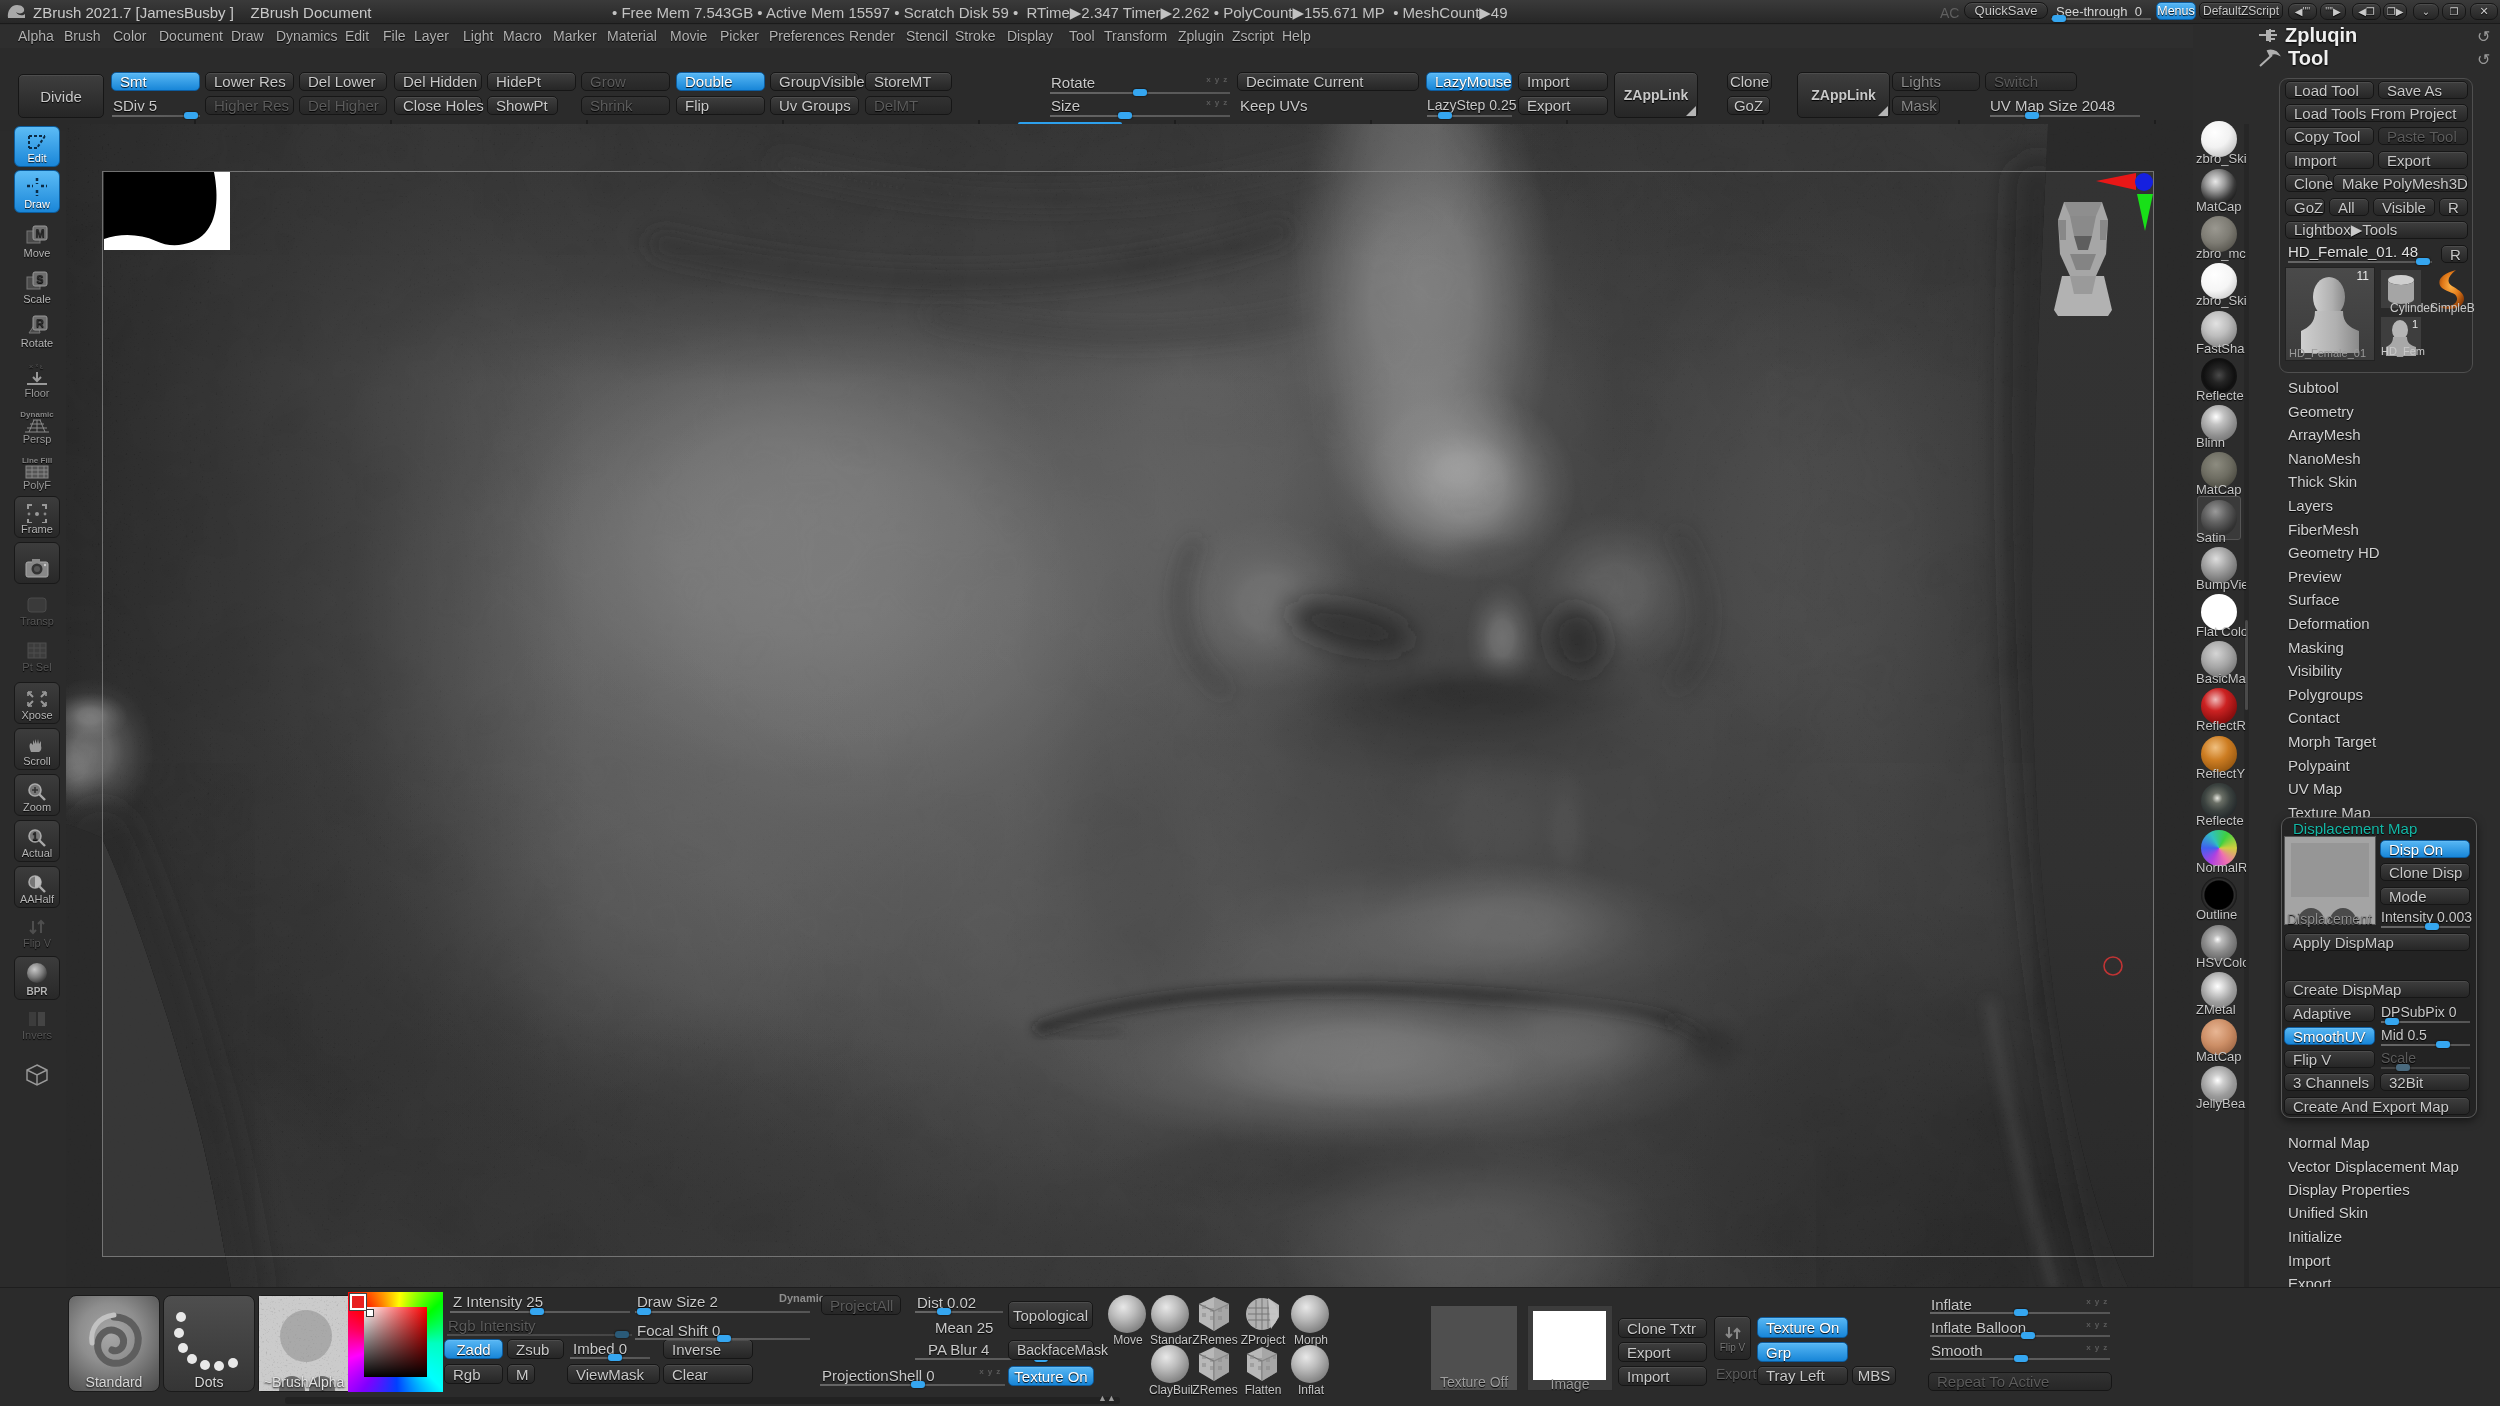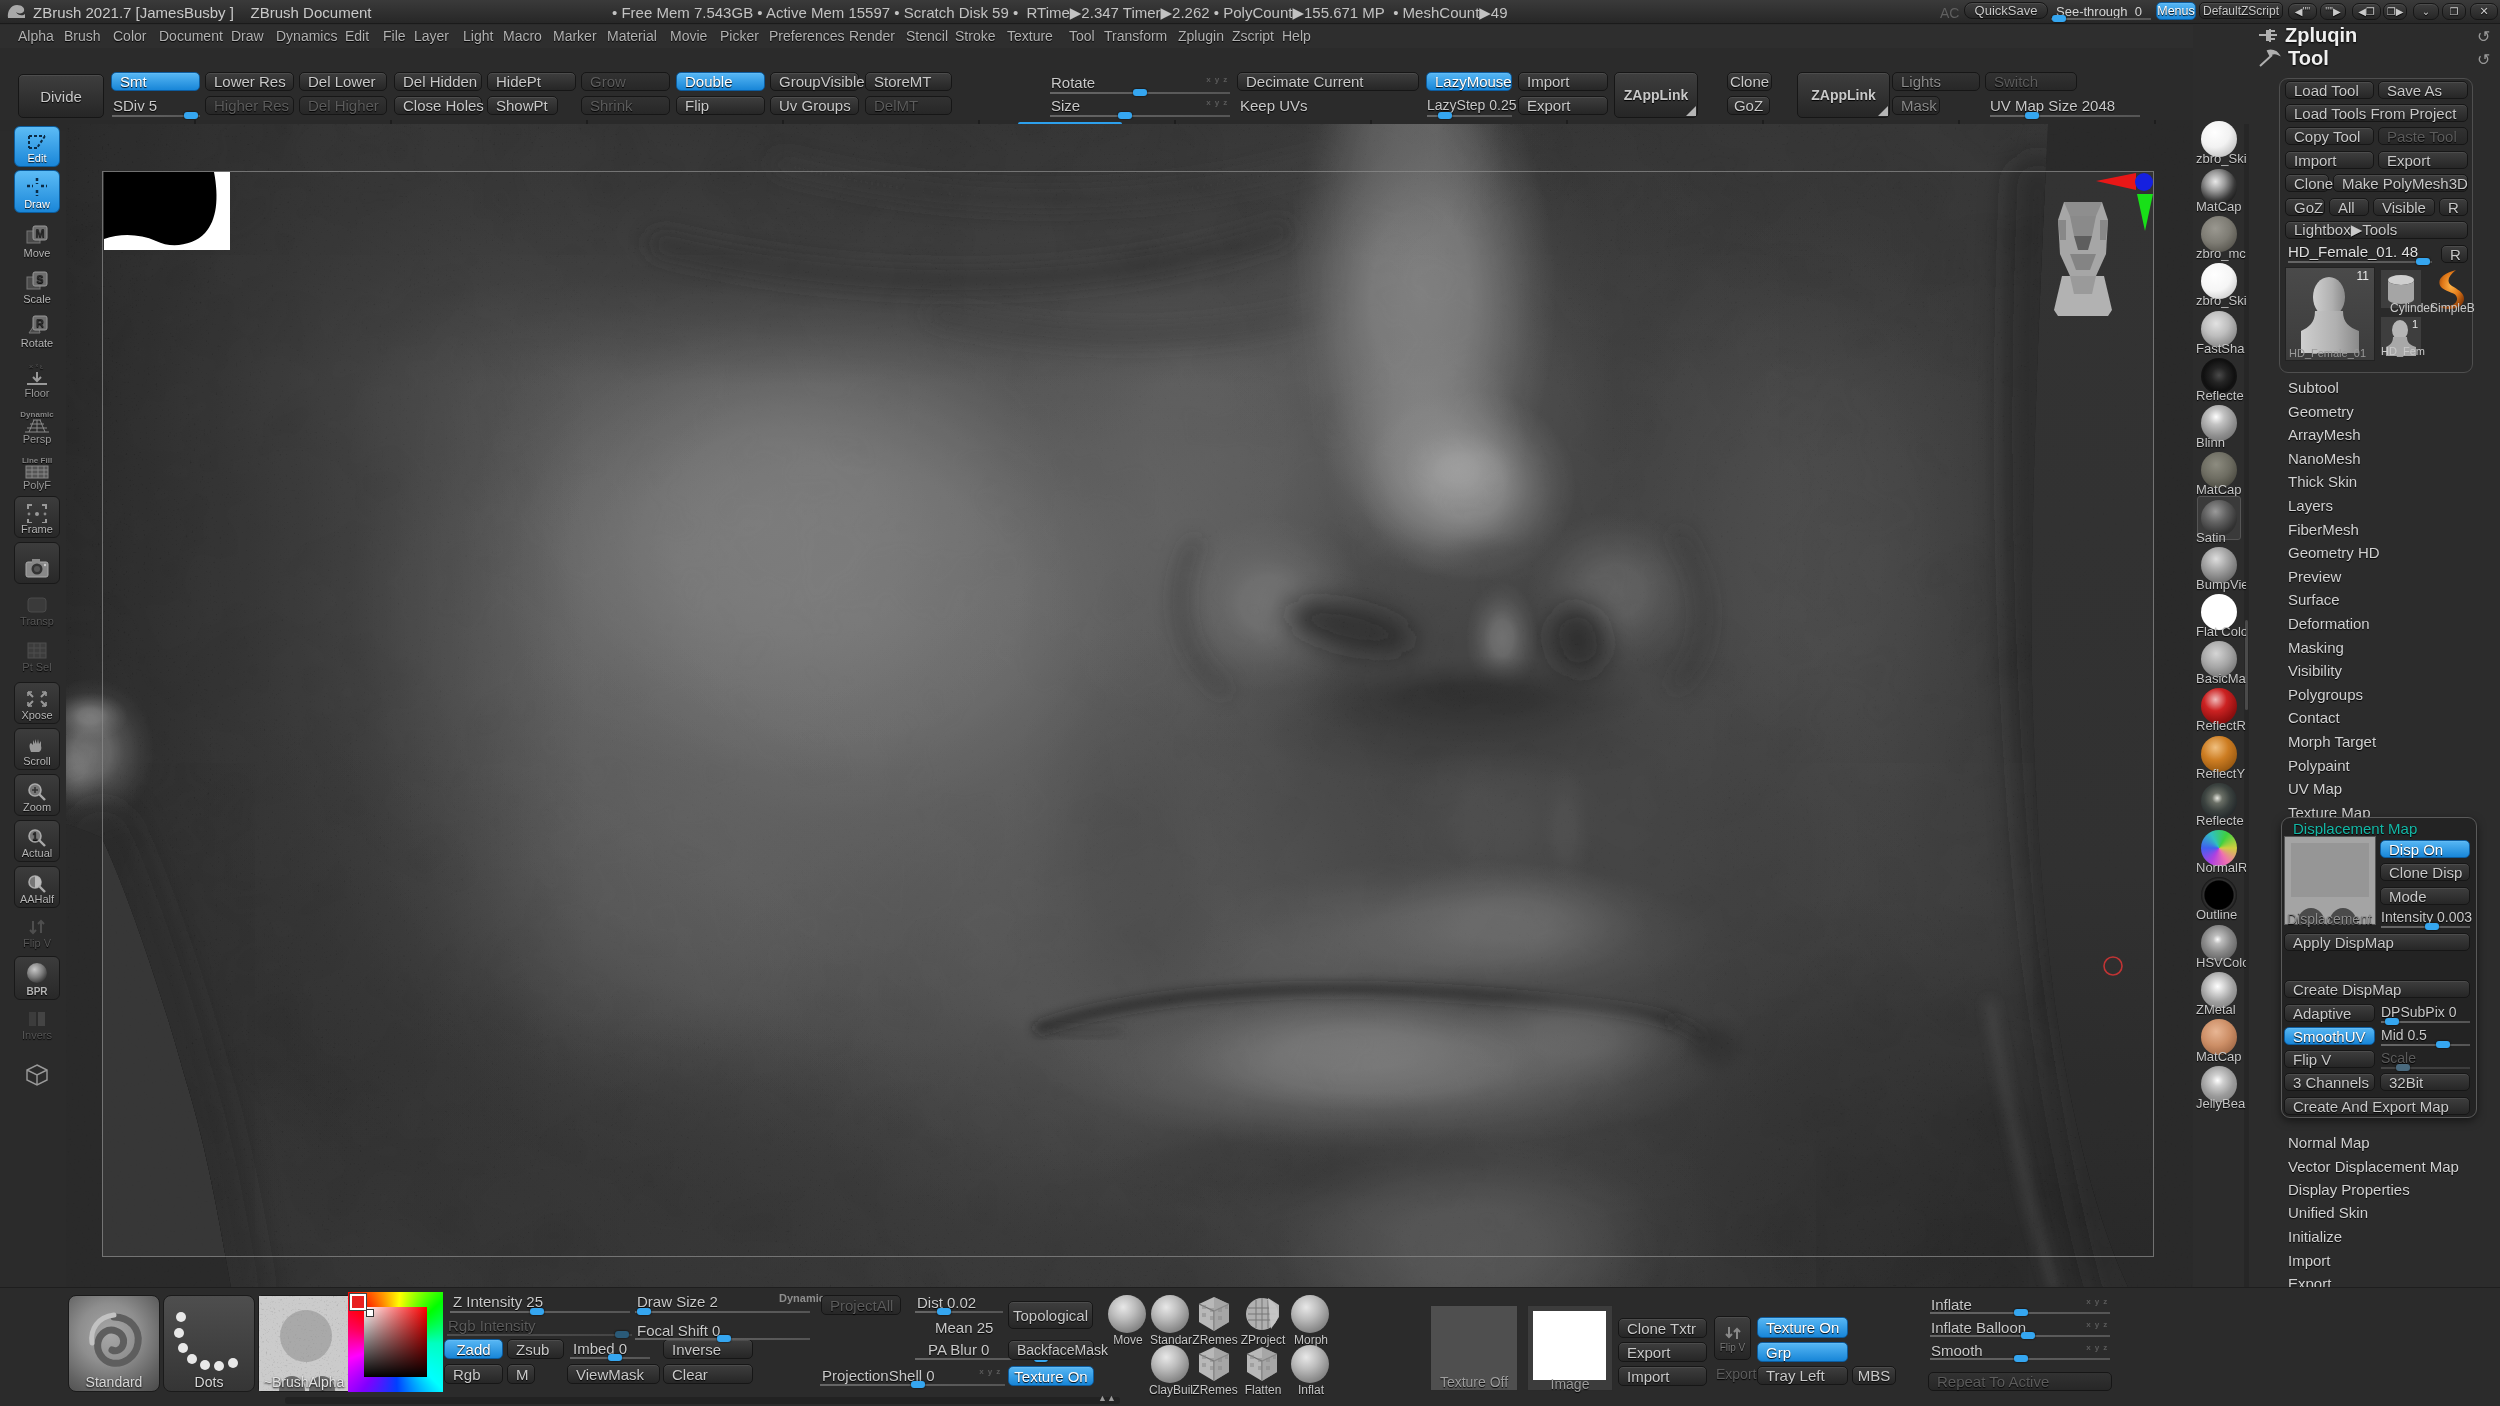--- a/index.html
+++ b/index.html
@@ -57,21 +57,21 @@
 <div class="mi" style="left:463px;top:28px">Light</div>
 <div class="mi" style="left:503px;top:28px">Macro</div>
 <div class="mi" style="left:553px;top:28px">Marker</div>
 <div class="mi" style="left:607px;top:28px">Material</div>
 <div class="mi" style="left:670px;top:28px">Movie</div>
 <div class="mi" style="left:720px;top:28px">Picker</div>
 <div class="mi" style="left:769px;top:28px">Preferences</div>
 <div class="mi" style="left:849px;top:28px">Render</div>
 <div class="mi" style="left:906px;top:28px">Stencil</div>
 <div class="mi" style="left:955px;top:28px">Stroke</div>
-<div class="mi" style="left:1007px;top:28px">Texture</div>
+<div class="mi" style="left:1007px;top:28px">Display</div>
 <div class="mi" style="left:1069px;top:28px">Tool</div>
 <div class="mi" style="left:1104px;top:28px">Transform</div>
 <div class="mi" style="left:1178px;top:28px">Zplugin</div>
 <div class="mi" style="left:1232px;top:28px">Zscript</div>
 <div class="mi" style="left:1282px;top:28px">Help</div>
 
 <div class="abs" style="left:0;top:48px;width:2500px;height:72px;background:#2b2b2b"></div>
 <div class="btn" style="left:18px;top:74px;width:86px;height:44px">Divide</div>
 <div class="btn blue left" style="left:111px;top:72px;width:89px;height:19px">Smt</div>
 <div class="lbl" style="left:113px;top:97px">SDiv 5</div>
@@ -987,21 +987,21 @@
 <div class="sthumb" style="left:637px;top:1308px"></div>
 <div class="lbl" style="left:637px;top:1322px">Focal Shift 0</div>
 <div class="sl" style="left:635px;top:1338px;width:175px"></div>
 <div class="sthumb" style="left:717px;top:1335px"></div>
 <div class="abs" style="left:779px;top:1292px;color:#8e8e8e;font-size:11px;font-weight:bold">Dynamic</div>
 <div class="btn left dim" style="left:821px;top:1295px;width:80px;height:20px">ProjectAll</div>
 <div class="lbl" style="left:917px;top:1294px">Dist 0.02</div>
 <div class="sl" style="left:915px;top:1311px;width:88px"></div>
 <div class="sthumb" style="left:937px;top:1308px"></div>
 <div class="lbl" style="left:935px;top:1319px">Mean 25</div>
-<div class="lbl" style="left:928px;top:1341px">PA Blur 0</div>
+<div class="lbl" style="left:928px;top:1341px">PA Blur 4</div>
 <div class="sl" style="left:915px;top:1358px;width:140px"></div>
 <div class="sthumb" style="left:1034px;top:1355px"></div>
 <div class="lbl" style="left:822px;top:1367px">ProjectionShell 0</div>
 <div class="xyz" style="left:978px;top:1366px">x y z</div>
 <div class="sl" style="left:820px;top:1384px;width:185px"></div>
 <div class="sthumb" style="left:911px;top:1381px"></div>
 <div class="btn" style="left:1008px;top:1301px;width:85px;height:28px">Topological</div>
 <div class="btn left" style="left:1008px;top:1340px;width:86px;height:20px;font-size:14px">BackfaceMask</div>
 <div class="btn blue" style="left:1008px;top:1366px;width:86px;height:20px">Texture On</div>
 <div class="sph" style="left:1108px;top:1295px;width:38px;height:38px;background:radial-gradient(circle at 40% 32%, #e8e8e8 0%, #bdbdbd 35%, #8a8a8a 70%, #666 100%)"></div>

